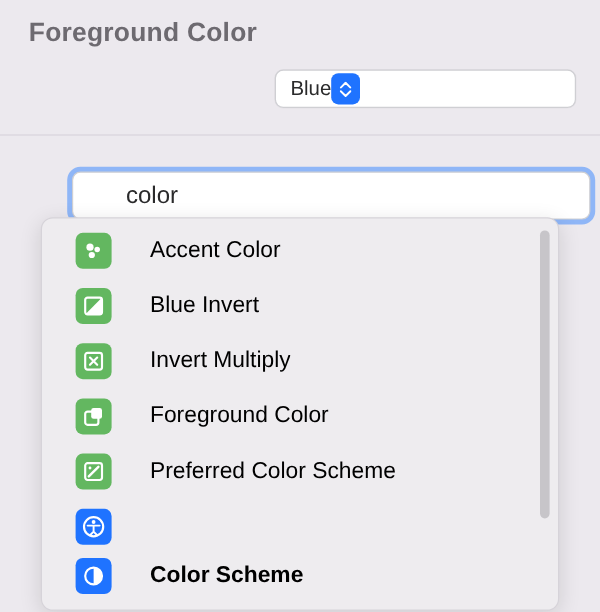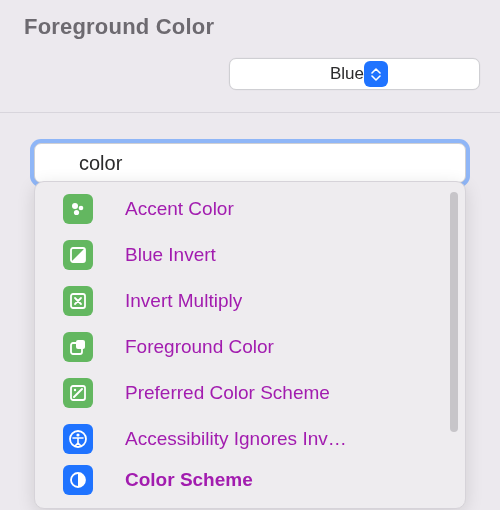--- a/index.html
+++ b/index.html
@@ -21,21 +21,21 @@
   }
   .select-wrap { display: flex; justify-content: flex-start; padding-left: 205px; }
   .select {
     width: 261px;
     height: 32px;
     background: #ffffff;
     border: 1px solid #cfcfd3;
     border-radius: 7px;
     display: flex;
     align-items: center;
-    justify-content: center;
+    justify-content: flex-start;
     padding-left: 12px;
     position: relative;
     box-shadow: 0 0 0 0.5px rgba(0,0,0,0.03);
   }
   .select .value { font-size: 17px; color: #2b2b2c; }
   .select .arrows {
     width: 24px; height: 26px;
     background: #1f73ff;
     border-radius: 6px;
     margin-right: 3px;
@@ -54,20 +54,21 @@
     height: 40px;
     border-radius: 7px;
     border: 1px solid #cfcfd3;
     background: #ffffff;
     box-shadow: 0 0 0 4px #8fb6f7;
     outline: none;
     font-size: 20px;
     color: #2a2a2b;
     padding: 0 12px 0 44px;
     font-family: inherit;
+    margin-left: 26px;
   }
 
   .popup {
     position: absolute;
     top: 68px;
     left: 34px;
     width: 432px;
     height: 328px;
     background: #eeecef;
     border: 1px solid #d6d3d9;
@@ -91,21 +92,21 @@
   .row .icon {
     width: 30px; height: 30px;
     border-radius: 6px;
     display: flex; align-items: center; justify-content: center;
     flex: 0 0 30px;
   }
   .row .icon.green { background: #63b760; }
   .row .icon.blue  { background: #1f73ff; }
   .row .label {
     font-size: 19px;
-    color: #a21caf;
+    color: #000000;
     white-space: nowrap;
     overflow: hidden;
     text-overflow: ellipsis;
     max-width: 300px;
   }
   .row.cut { height: 36px; font-weight: bold; }
   .scrollbar {
     position: absolute;
     top: 6px; right: 3px;
     width: 8px; height: 240px;
@@ -196,21 +197,20 @@
           </div>
 
           <div class="row">
             <span class="icon blue">
               <svg width="20" height="20" viewBox="0 0 20 20">
                   <circle cx="10" cy="10" r="8" fill="none" stroke="#fff" stroke-width="1.8"></circle>
                   <circle cx="10" cy="6" r="1.6" fill="#fff"></circle>
                   <path d="M5 9 L15 9 M10 9 L10 14 M10 14 L7 17 M10 14 L13 17" stroke="#fff" stroke-width="1.6" stroke-linecap="round"></path>
                 </svg>
             </span>
-            <span class="label">Accessibility Ignores Inv…</span>
           </div>
 
           <div class="row cut">
             <span class="icon blue">
               <svg width="20" height="20" viewBox="0 0 20 20">
                   <circle cx="10" cy="10" r="7" fill="none" stroke="#fff" stroke-width="1.8"></circle>
                   <path d="M10 3 A7 7 0 0 1 10 17 Z" fill="#fff"></path>
                 </svg>
             </span>
             <span class="label">Color Scheme</span>

